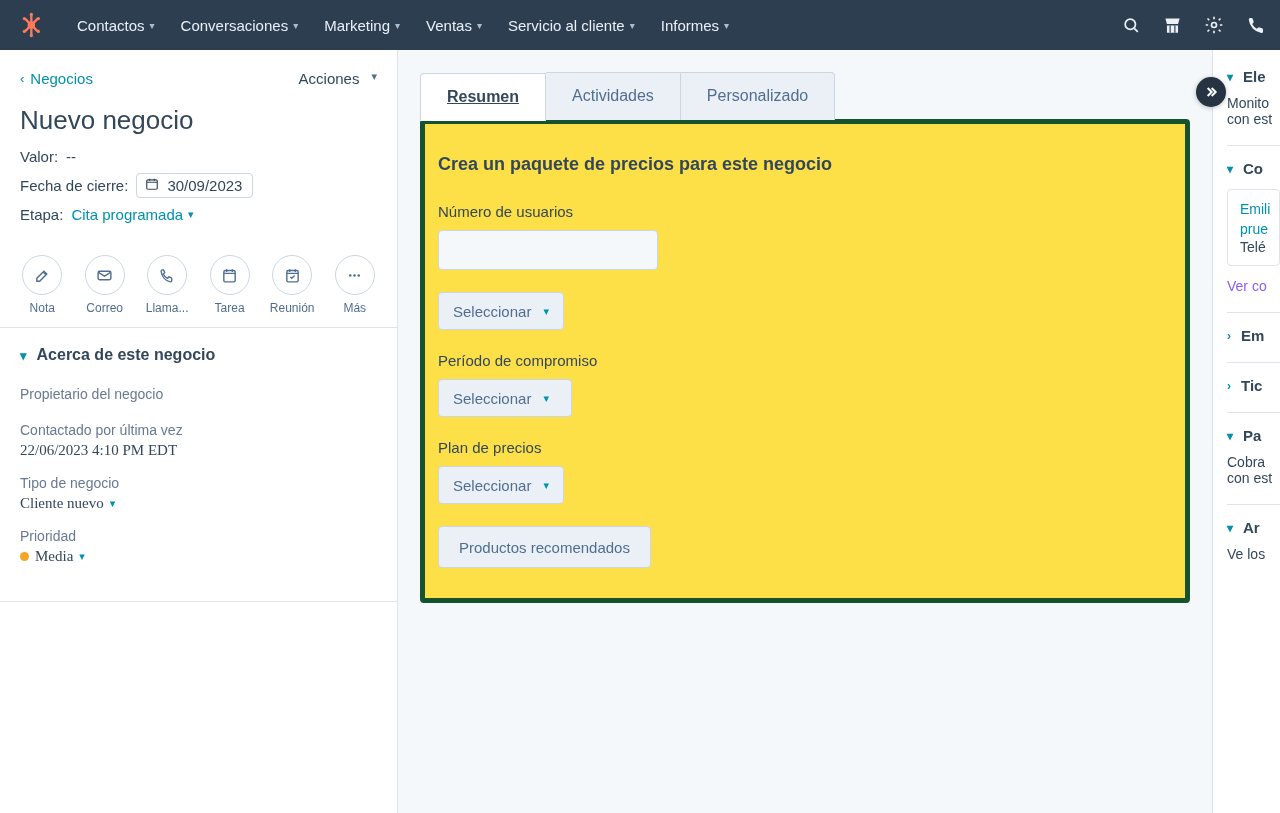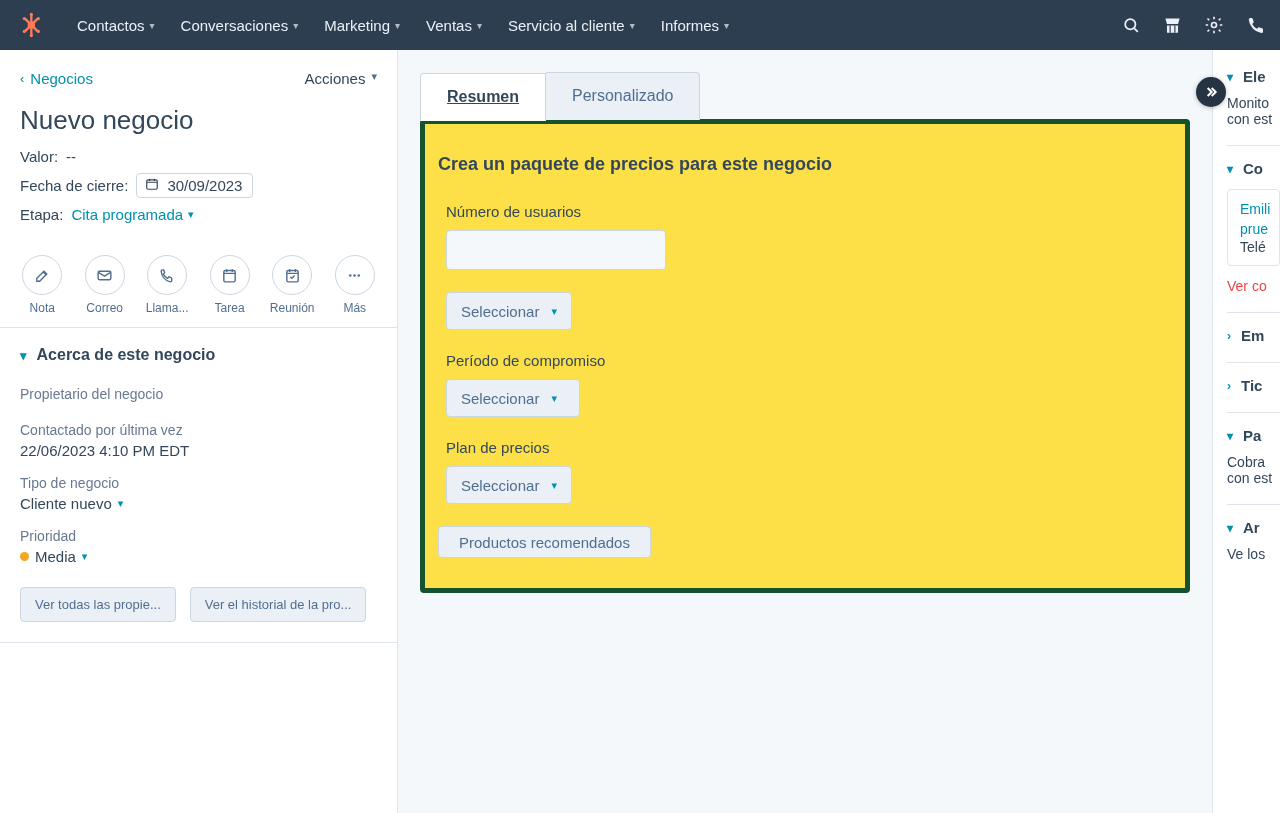--- a/index.html
+++ b/index.html
@@ -12,70 +12,70 @@
     .topnav-item .caret { font-size: 10px; opacity: .7; }
     .topnav-right { margin-left: auto; display: flex; gap: 22px; align-items: center; }
     .topnav-right .icon { color: #eaf0f6; cursor: pointer; display:flex; }
     
     .layout { display: flex; height: calc(100vh - 50px); width: 1280px; }
     
     .left-pane { width: 398px; background: #fff; padding: 20px 20px 0 20px; border-right: 1px solid #dfe3eb; overflow: hidden; display:flex; flex-direction:column;}
     .crumb-row { display: flex; justify-content: space-between; align-items: center; margin-bottom: 18px; }
     .crumb-link { color: #0091ae; font-weight: 500; font-size: 15px; cursor: pointer; display:flex; align-items:center; gap:6px;}
     .crumb-link .chev { font-size: 13px; }
-    .actions-menu { color: #33475b; font-size: 15px; display:flex; gap:6px; cursor:pointer;}
+    .actions-menu { color: #33475b; font-size: 15px; display:flex; gap:12px; cursor:pointer;}
     .deal-title { font-size: 26px; font-weight: 500; color: #33475b; margin-bottom: 12px; }
     .meta-line { font-size: 15px; color: #33475b; margin-bottom: 8px; display:flex; align-items:center; gap:8px;}
     .date-pill { border: 1px solid #cbd6e2; border-radius: 4px; padding: 3px 10px 3px 8px; display: inline-flex; align-items: center; gap: 8px; font-size: 15px; }
     .stage-val { color: #0091ae; font-weight: 500; display:flex; align-items:center; gap:5px;}
     
     .action-row { display: flex; gap: 18px; margin-top: 24px; margin-bottom: 12px; }
     .action-btn { display: flex; flex-direction: column; align-items: center; gap: 6px; width: 48px; cursor:pointer; }
     .action-circle { width: 40px; height: 40px; border: 1px solid #cbd6e2; border-radius: 50%; display: flex; align-items: center; justify-content: center; color: #506e91; background:#fff; }
     .action-circle svg { width: 17px; height: 17px; }
     .action-lbl { font-size: 12px; color: #506e91; white-space: nowrap; overflow:hidden; text-overflow: ellipsis; max-width: 48px; }
     
     .section-hr { border-top: 1px solid #dfe3eb; margin: 0 -20px 18px -20px; }
     .section-head { display: flex; align-items: center; gap: 10px; font-weight: 600; color: #33475b; font-size: 16px; margin-bottom: 22px; }
     .section-head .chev { color: #0091ae; font-size: 13px; display:inline-flex; }
     
     .field-block { margin-bottom: 16px; }
     .field-label { font-size: 14px; color: #687992; margin-bottom: 4px; }
-    .field-value { font-size: 15px; color: #33475b; display:flex; align-items:center; gap:6px;}
+    .field-value { font-size: 15px; color: #33475b; display:flex; align-items:center; gap:6px;font-family:Liberation Serif, serif;}
     .status-dot { width: 9px; height: 9px; border-radius: 50%; background: #f5a623; }
     .ddcaret { color: #0091ae; font-size: 11px; }
     
     .btn-row { display: flex; gap: 14px; margin-top: 6px; }
     .btn-secondary { background: #eaf0f6; border: 1px solid #cbd6e2; color: #506e91; font-size: 13px; padding: 9px 14px; border-radius: 4px; cursor: pointer; white-space: nowrap; overflow:hidden; text-overflow: ellipsis;}
     .divider-bottom { border-top: 1px solid #dfe3eb; margin: 20px -20px 0 -20px; }
     
     .center-pane { flex: 1; padding: 22px 22px; overflow: visible; position:relative; }
     .tabs { display: flex; }
     .tab { padding: 14px 26px; font-size: 16px; color: #506e91; border: 1px solid #cbd6e2; border-bottom: none; background: #eaf0f6; cursor: pointer; }
     .tab.active { background: #fff; color: #33475b; font-weight: 600; border-bottom: 1px solid #fff; position:relative; top:1px;}
     .tab + .tab { border-left: none; }
     .tabs .tab:first-child { border-top-left-radius: 4px; text-decoration: underline; }
     .tabs .tab:last-child { border-top-right-radius: 4px; }
     
     .card { background: #fde047; border: 5px solid #14532d; border-radius: 4px; padding: 30px 13px; margin-top: -1px; }
     .card-title { font-size: 18px; font-weight: 600; color: #33475b; margin-bottom: 28px; }
-    .form-field { margin-bottom: 22px; margin-left: 8px; }
+    .form-field { margin-bottom: 22px; }
     .form-label { font-size: 15px; color: #33475b; margin-bottom: 10px; }
     .input { width: 220px; height: 40px; border: 1px solid #cbd6e2; border-radius: 4px; background: #f5f8fa; padding: 0 12px; font-size:15px; }
     .select { display: inline-flex; align-items: center; gap: 12px; height: 38px; border: 1px solid #cbd6e2; border-radius: 4px; background: #eaf0f6; padding: 0 14px; color: #506e91; font-size: 15px; cursor:pointer; }
     .select .caret { color: #0091ae; font-size: 11px; }
-    .btn-recommend { display:inline-flex; align-items:center; height: 32px; padding: 0 20px; background: #eaf0f6; border: 1px solid #cbd6e2; border-radius: 4px; color: #506e91; font-size: 15px; cursor:pointer; }
+    .btn-recommend { display:inline-flex; align-items:center; height: 42px; padding: 0 20px; background: #eaf0f6; border: 1px solid #cbd6e2; border-radius: 4px; color: #506e91; font-size: 15px; cursor:pointer; }
     
     .right-pane { width: 68px; background: #fff; border-left: 1px solid #dfe3eb; padding: 18px 0 0 14px; overflow: hidden; display:flex; flex-direction:column; gap:0; }
     .right-sec { border-bottom: 1px solid #dfe3eb; padding: 14px 0 18px 0; }
     .right-first { padding-top: 0; }
     .right-head { display: flex; align-items: center; gap: 10px; font-weight: 600; font-size: 15px; white-space:nowrap; }
     .right-head .chev { color: #0091ae; font-size: 12px; display:inline-flex;}
     .right-p { font-size: 14px; color: #33475b; margin-top: 10px; white-space:nowrap; }
-    .right-link { color: #ef4444; font-size: 14px; font-weight:500; margin-top:12px; white-space:nowrap;}
+    .right-link { color: #8b5cf6; font-size: 14px; font-weight:500; margin-top:12px; white-space:nowrap;}
     .right-card { border:1px solid #dfe3eb; border-radius:4px; padding:10px 12px; margin-top:12px; white-space:nowrap;}
     .right-card-link { color:#0091ae; font-weight:500; font-size:14px; line-height:1.4;}
     .right-card-txt { font-size:14px; color:#33475b;}
     
     .expand-fab { position: absolute; top: 27px; right: -14px; width: 30px; height: 30px; border-radius: 50%; background: #253342; color: #fff; display:flex; align-items:center; justify-content:center; cursor:pointer; z-index:5; box-shadow: 0 1px 5px rgba(0,0,0,.25);}
     .expand-fab svg { width: 16px; height: 16px; }
   </style>
 </head>
 <body>
 
@@ -259,35 +259,32 @@
     </div>
     <div class="field-block">
       <div class="field-label">Prioridad</div>
       <div class="field-value">
           <span class="status-dot"></span>
           <span>Media</span>
           <span class="ddcaret">▾</span>
         </div>
     </div>
 
-    <div class="btn-row">
-      <button class="btn-secondary" style="max-width:160px;"><span>Ver todas las propie...</span></button>
-      <button class="btn-secondary" style="max-width:180px;"><span>Ver el historial de la pro...</span></button>
-    </div>
     <div class="divider-bottom"></div>
   </div>
 
   <div class="center-pane">
     <div class="expand-fab">
       <svg viewBox="0 0 24 24" fill="none" stroke="#fff" stroke-width="3">
           <path d="m7 6 6 6-6 6M13 6l6 6-6 6"></path>
         </svg>
     </div>
     <div class="tabs">
       <div class="tab active">Resumen</div>
+      <div class="tab">Actividades</div>
       <div class="tab">Personalizado</div>
     </div>
     <div class="card">
       <div class="card-title">Crea un paquete de precios para este negocio</div>
       
       <div class="form-field">
         <div class="form-label">Número de usuarios</div>
         <input class="input" style="">
       </div>
       <div class="form-field">

